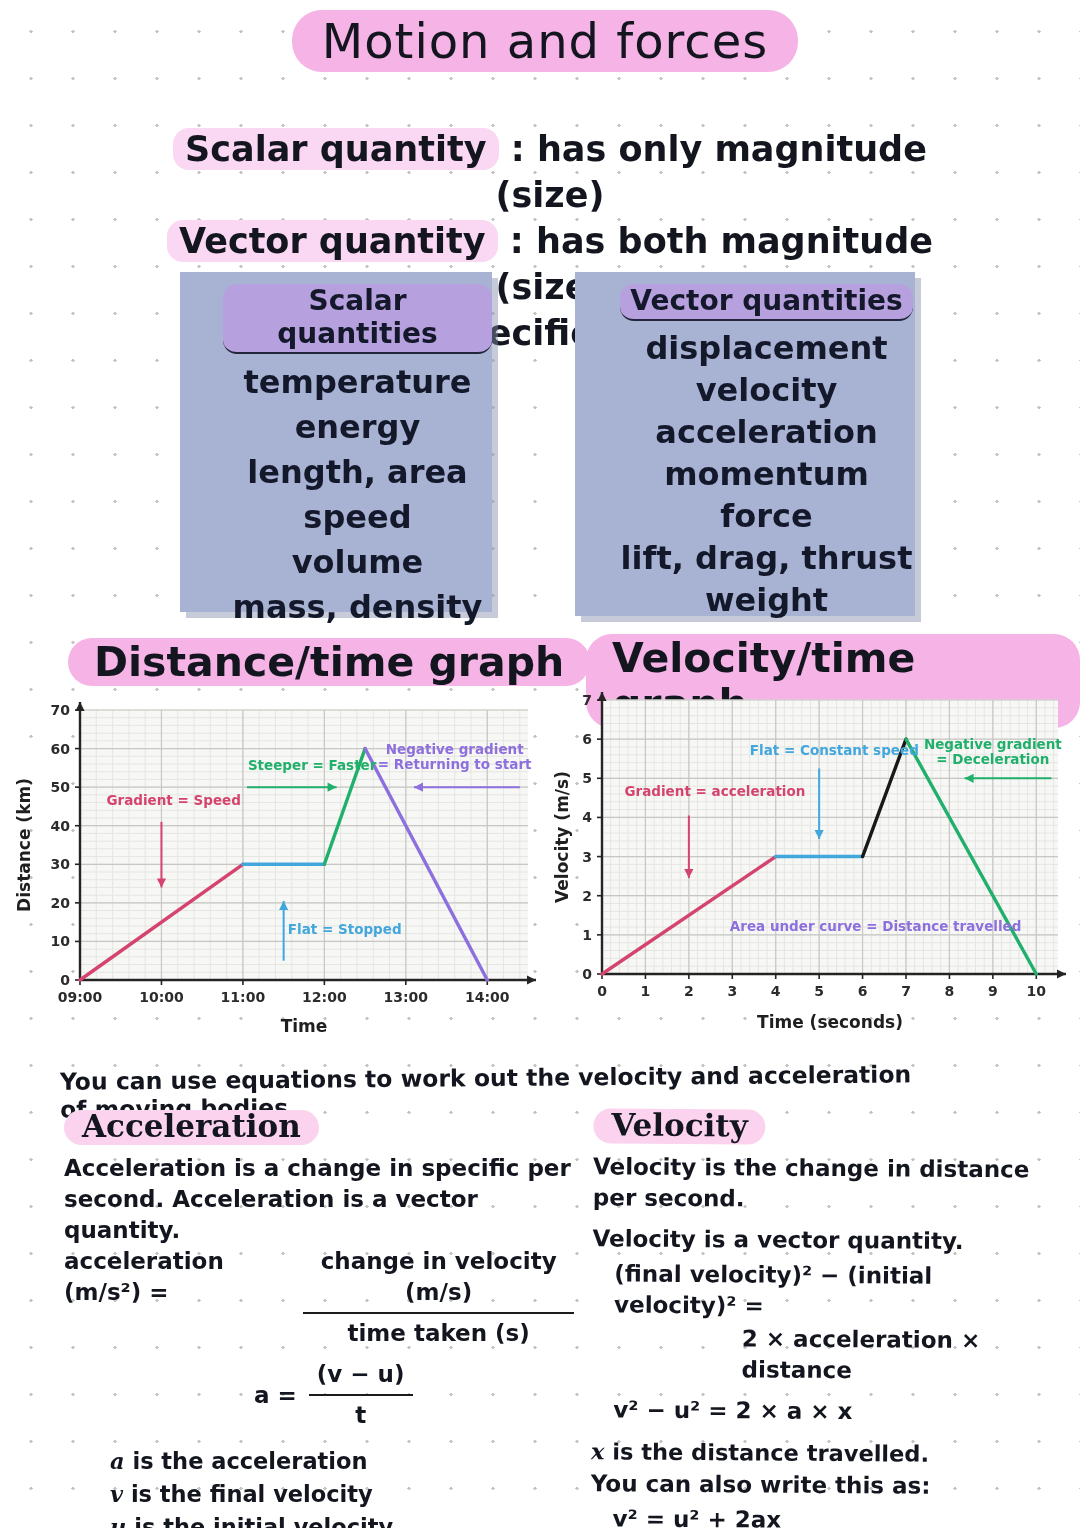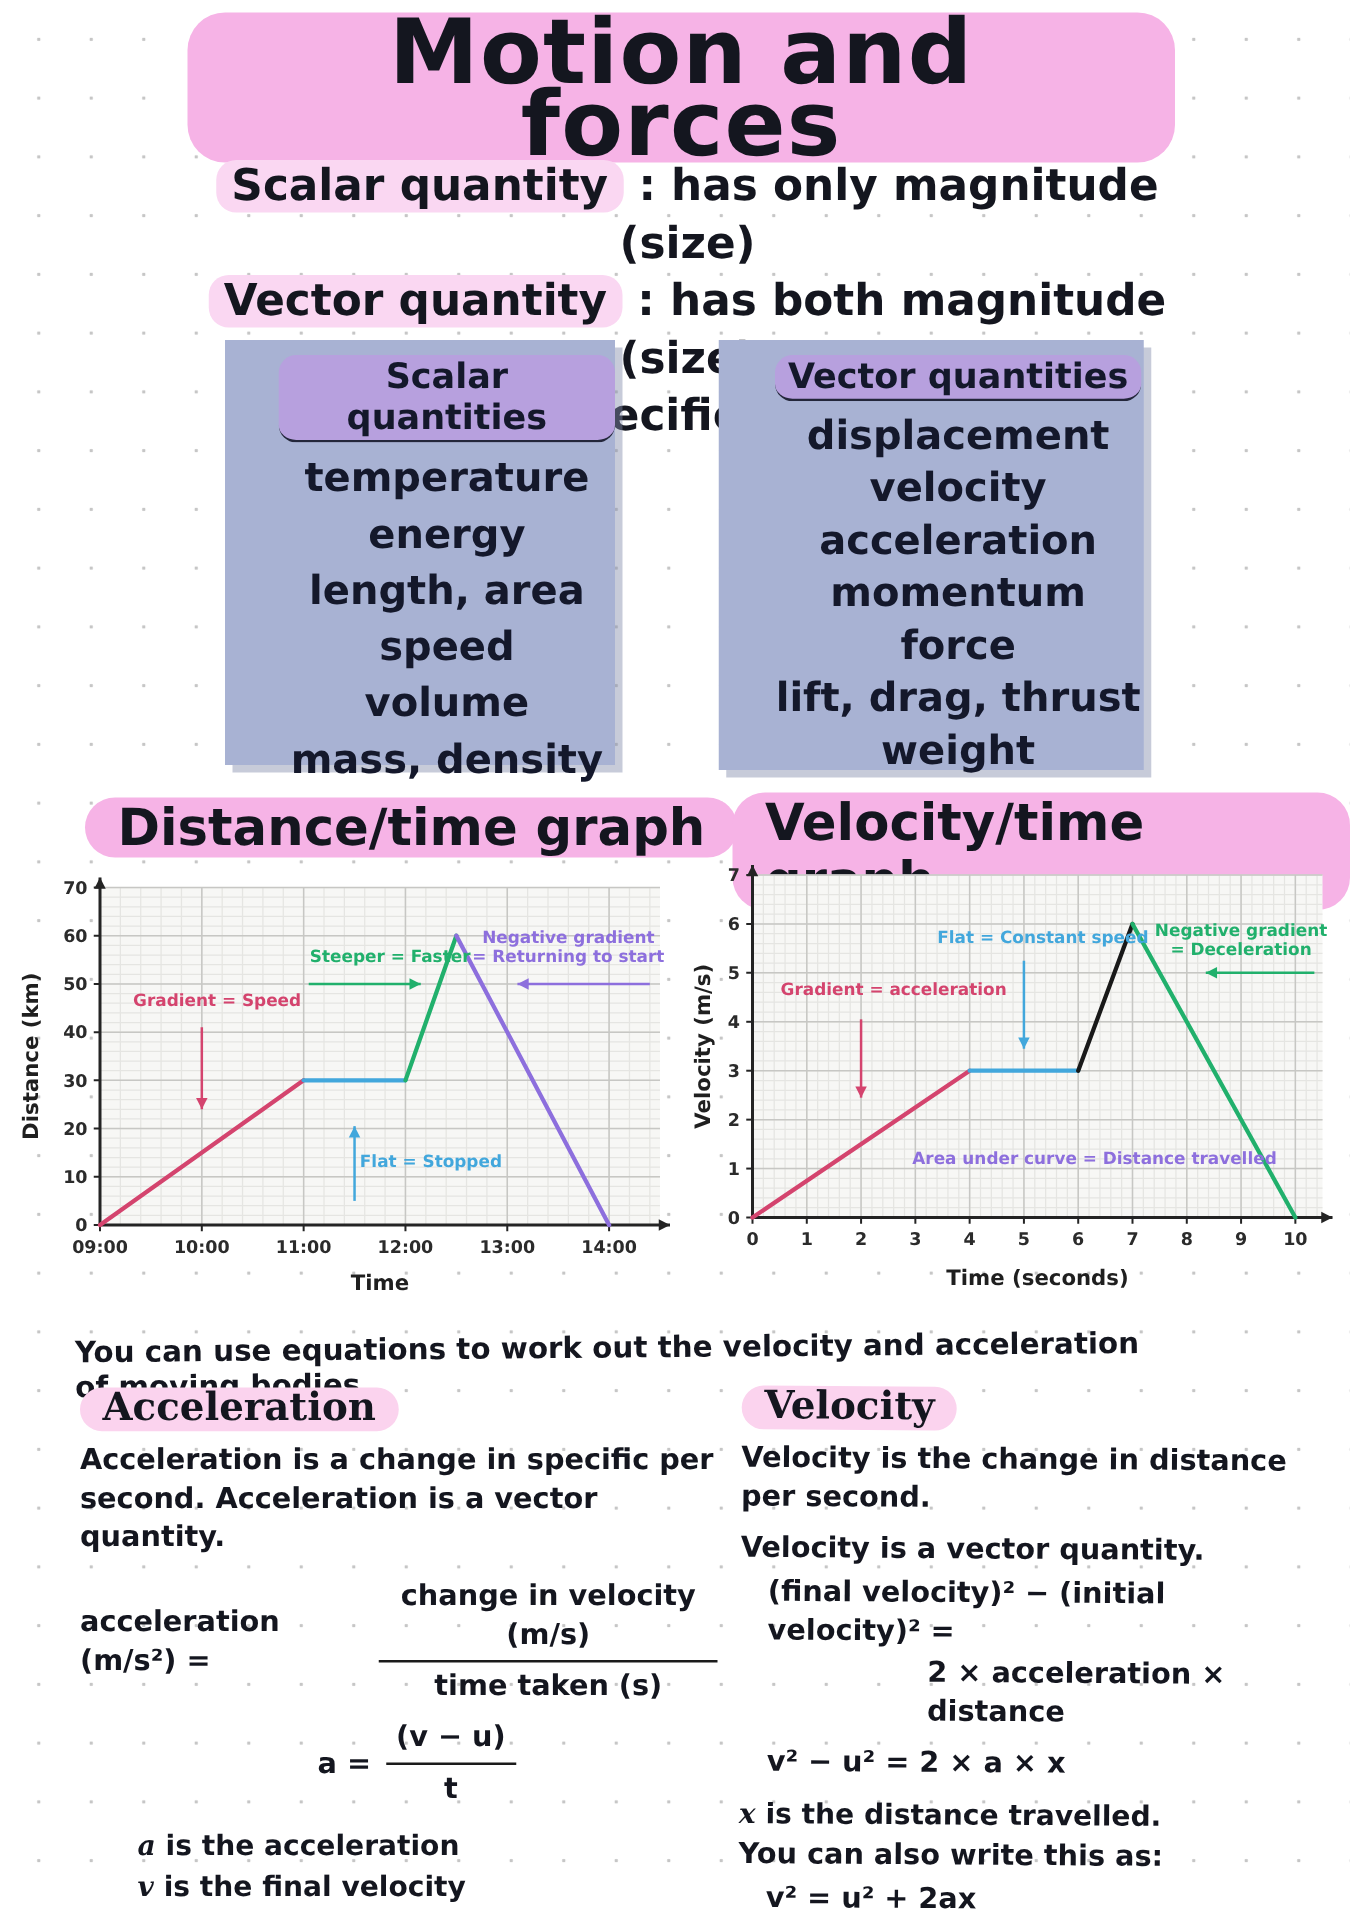--- a/index.html
+++ b/index.html
@@ -7,21 +7,21 @@
     width:1080px;height:1528px;position:relative;overflow:hidden;
     font-family:"DejaVu Sans",sans-serif;color:#14161f;
     background-color:#ffffff;
     background-image:radial-gradient(circle,#c6c6c6 1.5px,rgba(0,0,0,0) 1.6px);
     background-size:42px 47px;background-position:10px 8px;
   }
   .abs{position:absolute;}
   .pill{display:inline-block;background:var(--pink-strong,#f6b3e6);border-radius:30px;}
   
   .title{left:150px;top:10px;width:790px;text-align:center;}
-  .title .pill{font-size:72px;font-weight:bold;line-height:58px;padding:2px 30px;letter-spacing:1px;}
+  .title .pill{font-size:48px;font-weight:normal;line-height:58px;padding:2px 30px;letter-spacing:1px;}
   
   .defs{left:140px;top:126px;width:820px;text-align:center;font-size:35px;line-height:46px;font-weight:600;}
   .term-hl{background:var(--pink-soft,#fad7f2);border-radius:16px;padding:1px 12px;}
   
   .qbox{background:var(--box-blue,#a8b2d3);box-shadow:6px 6px 0 rgba(130,140,170,0.45);
         text-align:center;box-sizing:border-box;padding-top:12px;color:#14182b;padding-left:43px;}
   .qbox-left{left:180px;top:272px;width:312px;height:340px;}
   .qbox-right{left:575px;top:272px;width:340px;height:344px;}
   .qbox-head{display:inline-block;font-size:28px;font-weight:bold;
         background:var(--violet-hl,#b7a0de);border-radius:14px;padding:0 10px 2px;
@@ -40,21 +40,21 @@
   .intro{left:60px;top:1064px;width:870px;font-size:23.5px;font-weight:600;transform:rotate(-0.5deg);}
   
   .col{box-sizing:border-box;font-size:23px;line-height:31px;font-weight:600;}
   .col-left{left:64px;top:1110px;width:510px;}
   .col-right{left:592px;top:1110px;width:468px;transform:rotate(0.4deg);}
   .sec-head{display:inline-block;font-family:"DejaVu Serif",serif;font-weight:bold;font-size:31px;
         background:var(--pink-heading,#fbd3ee);border-radius:18px;padding:1px 18px 3px;margin-bottom:8px;}
   .frac{display:inline-block;text-align:center;vertical-align:middle;}
   .frac .num{display:block;padding:0 8px 4px;border-bottom:2.5px solid #1b1b1b;}
   .frac .den{display:block;padding-top:4px;}
-  .formula-row{display:flex;align-items:center;gap:14px;margin-top:16px;}
+  .formula-row{display:flex;gap:14px;}
   .formula-row2{margin-top:10px;margin-left:190px;display:flex;align-items:center;gap:12px;}
   .var-defs{margin-top:14px;margin-left:46px;}
   .var-line{line-height:33px;font-size:22.5px;}
   .var-line::first-letter{font-style:italic;font-family:"DejaVu Serif",serif;}
   .eq{margin-left:22px;margin-top:4px;}
   .eq-indent{margin-left:150px;margin-top:2px;}
   .vspace{margin-top:10px;}
 </style>
 </head>
 <body>

